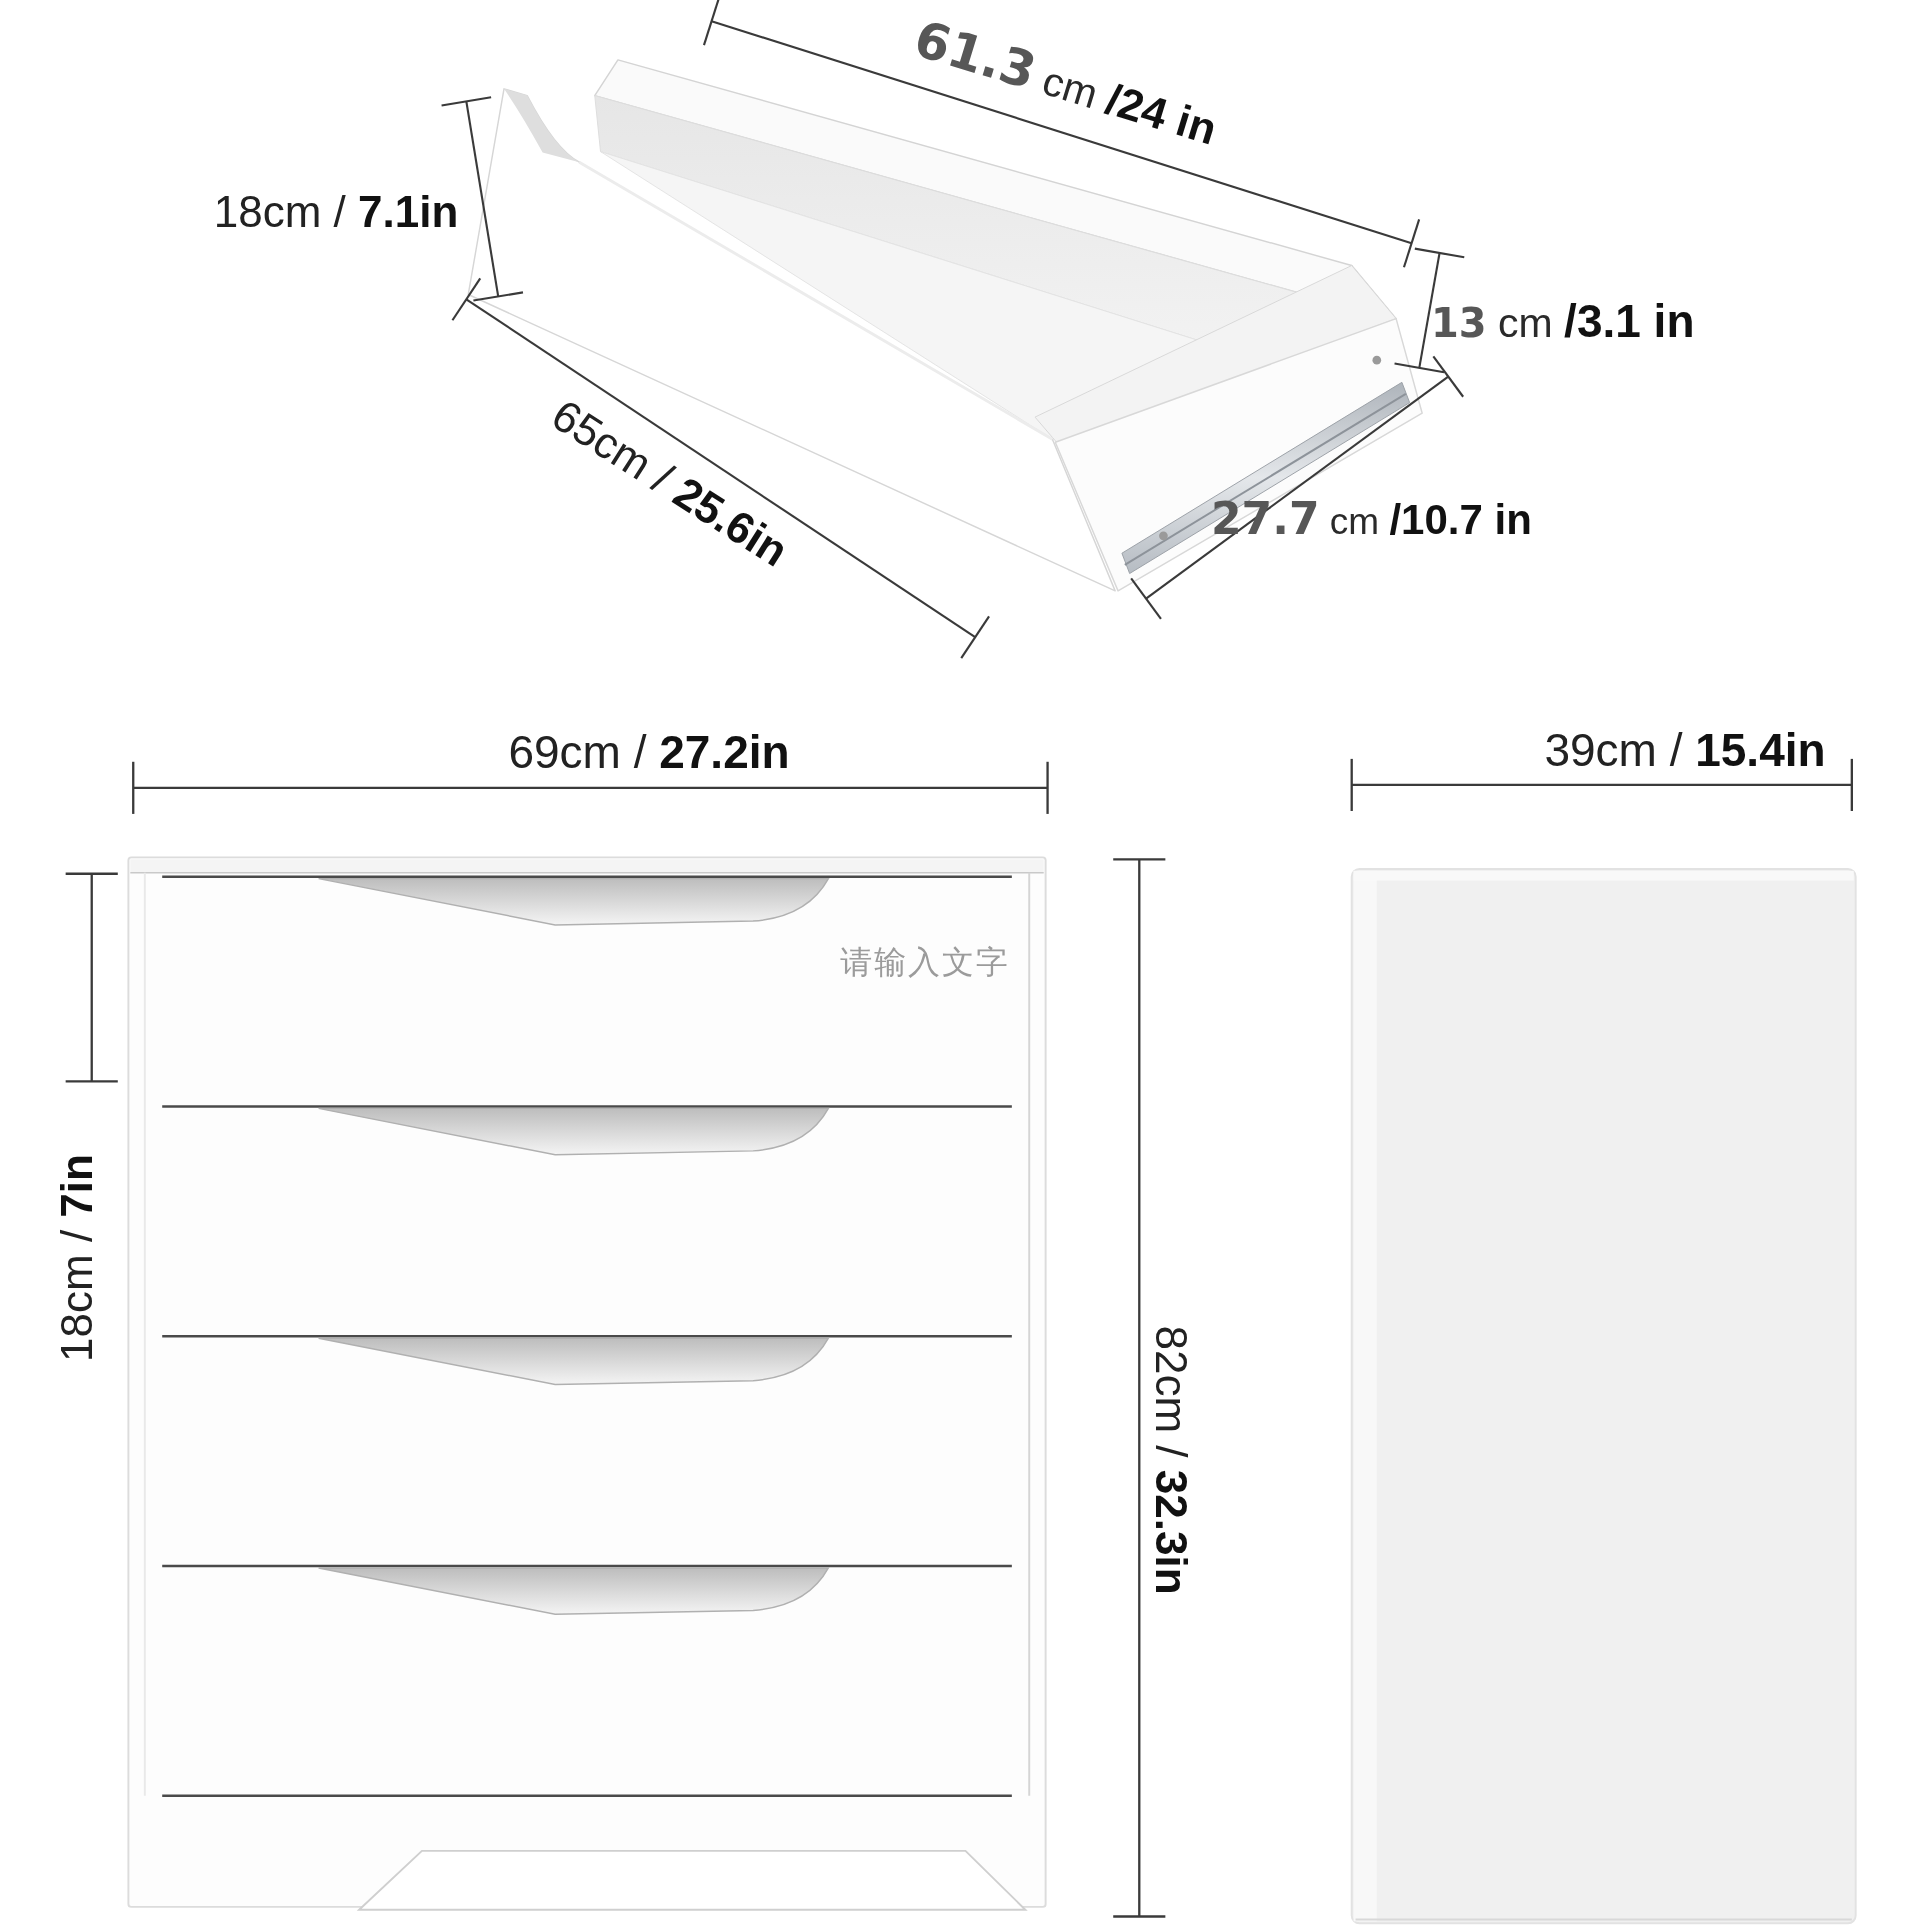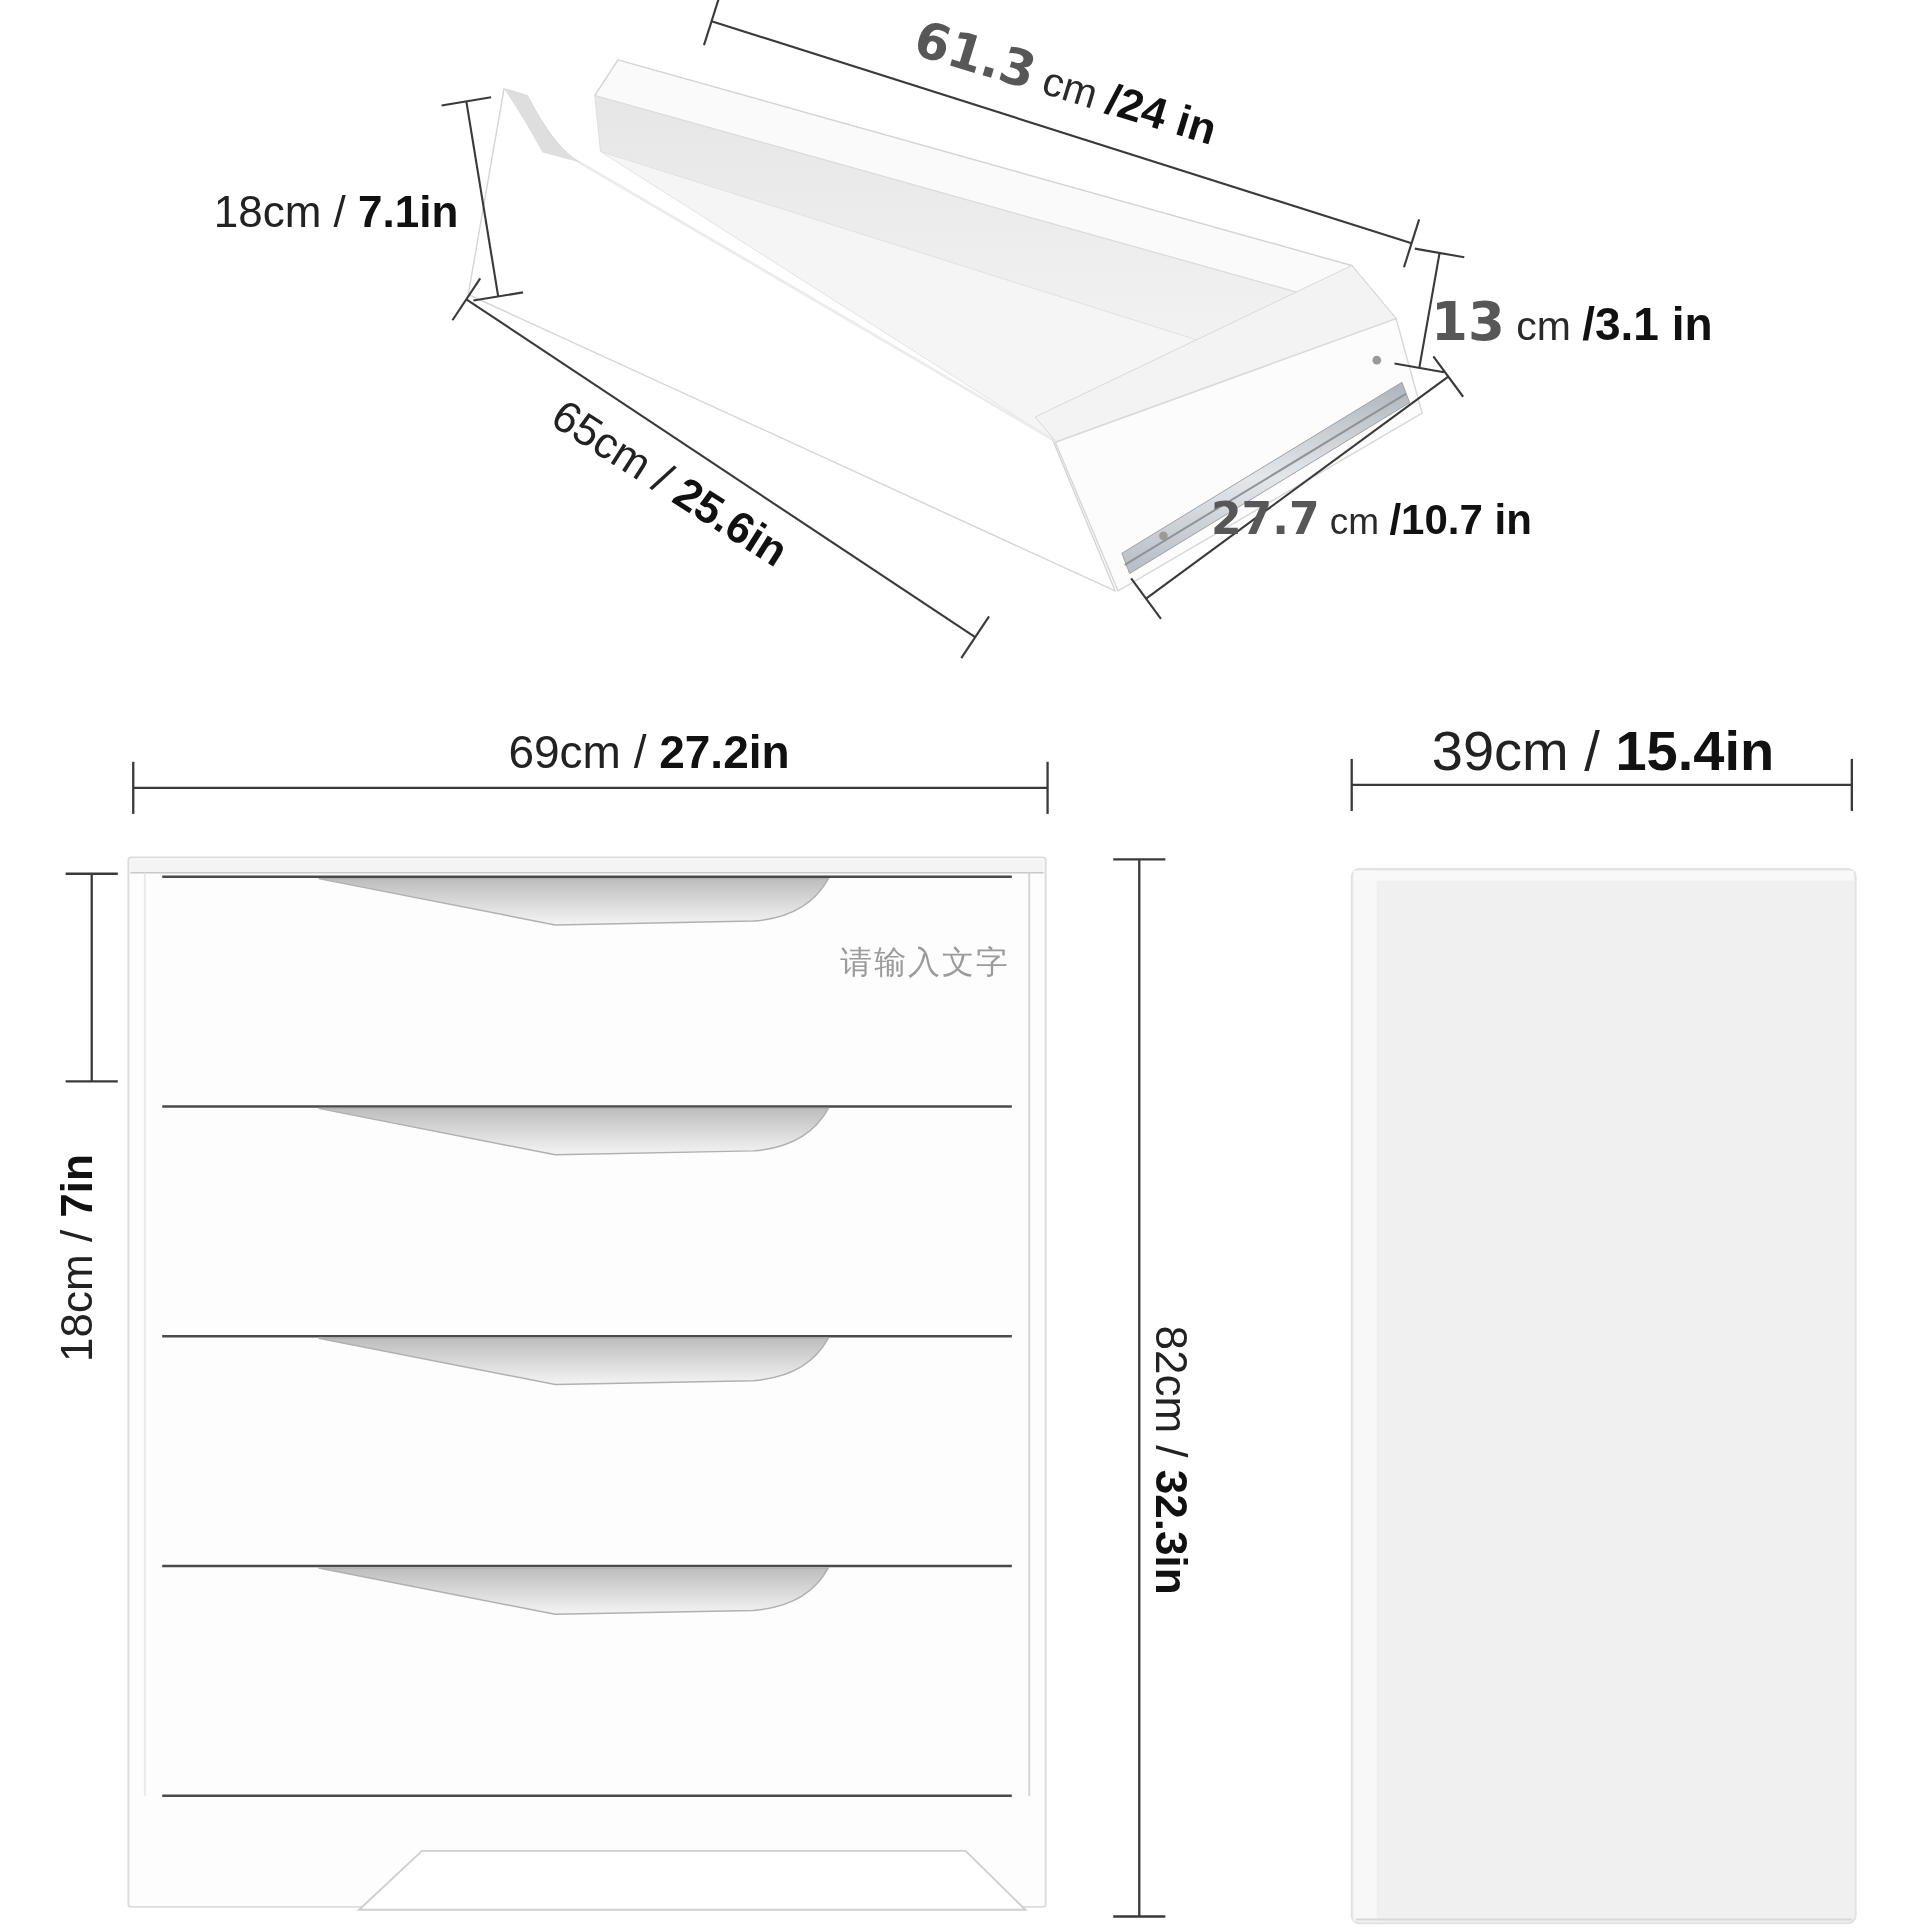--- a/index.html
+++ b/index.html
@@ -11,28 +11,28 @@
   .lt{font-weight:400;color:#222222;}
   .bd{font-weight:700;color:#111111;}
   .gnum{font-family:"DejaVu Sans", sans-serif;font-weight:700;color:#575757;}
   .mid{font-weight:400;color:#2a2a2a;}
   
   #lbl-drawer-width{left:1066px;top:83px;font-size:44px;transform:translate(-50%,-50%) rotate(17deg);}
   #lbl-drawer-width .gnum{font-size:50px;}
   #lbl-drawer-width .mid{font-size:41px;}
   #lbl-drawer-front-height{left:336px;top:212px;font-size:44px;}
   #lbl-drawer-side-height{left:1431px;top:321px;font-size:46px;transform:translate(0,-50%);}
-  #lbl-drawer-side-height .gnum{font-size:53px;}
+  #lbl-drawer-side-height .gnum{font-size:40px;}
   #lbl-drawer-side-height .mid{font-size:41px;}
   #lbl-drawer-bottom-width{left:670px;top:483px;font-size:44px;transform:translate(-50%,-50%) rotate(32.5deg);}
   #lbl-drawer-depth{left:1211px;top:518px;font-size:42px;transform:translate(0,-50%);}
   #lbl-drawer-depth .gnum{font-size:44px;}
   #lbl-drawer-depth .mid{font-size:37px;}
   #lbl-cabinet-width{left:649px;top:752px;font-size:46px;justify-content:center;}
-  #lbl-side-depth{left:1603px;top:750px;font-size:56px;}
+  #lbl-side-depth{left:1685px;top:750px;font-size:46px;}
   #lbl-cabinet-drawer-height{left:77px;top:1258px;font-size:44px;transform:translate(-50%,-50%) rotate(-90deg);}
   #lbl-cabinet-height{left:1171px;top:1460px;font-size:44px;transform:translate(-50%,-50%) rotate(90deg);}
   #watermark{position:absolute;left:925px;top:963px;transform:translate(-50%,-50%);
              font-size:32px;color:#9b9b9b;letter-spacing:1.9px;white-space:pre;}
 </style>
 </head>
 <body>
 
 <div id="canvas">
 

